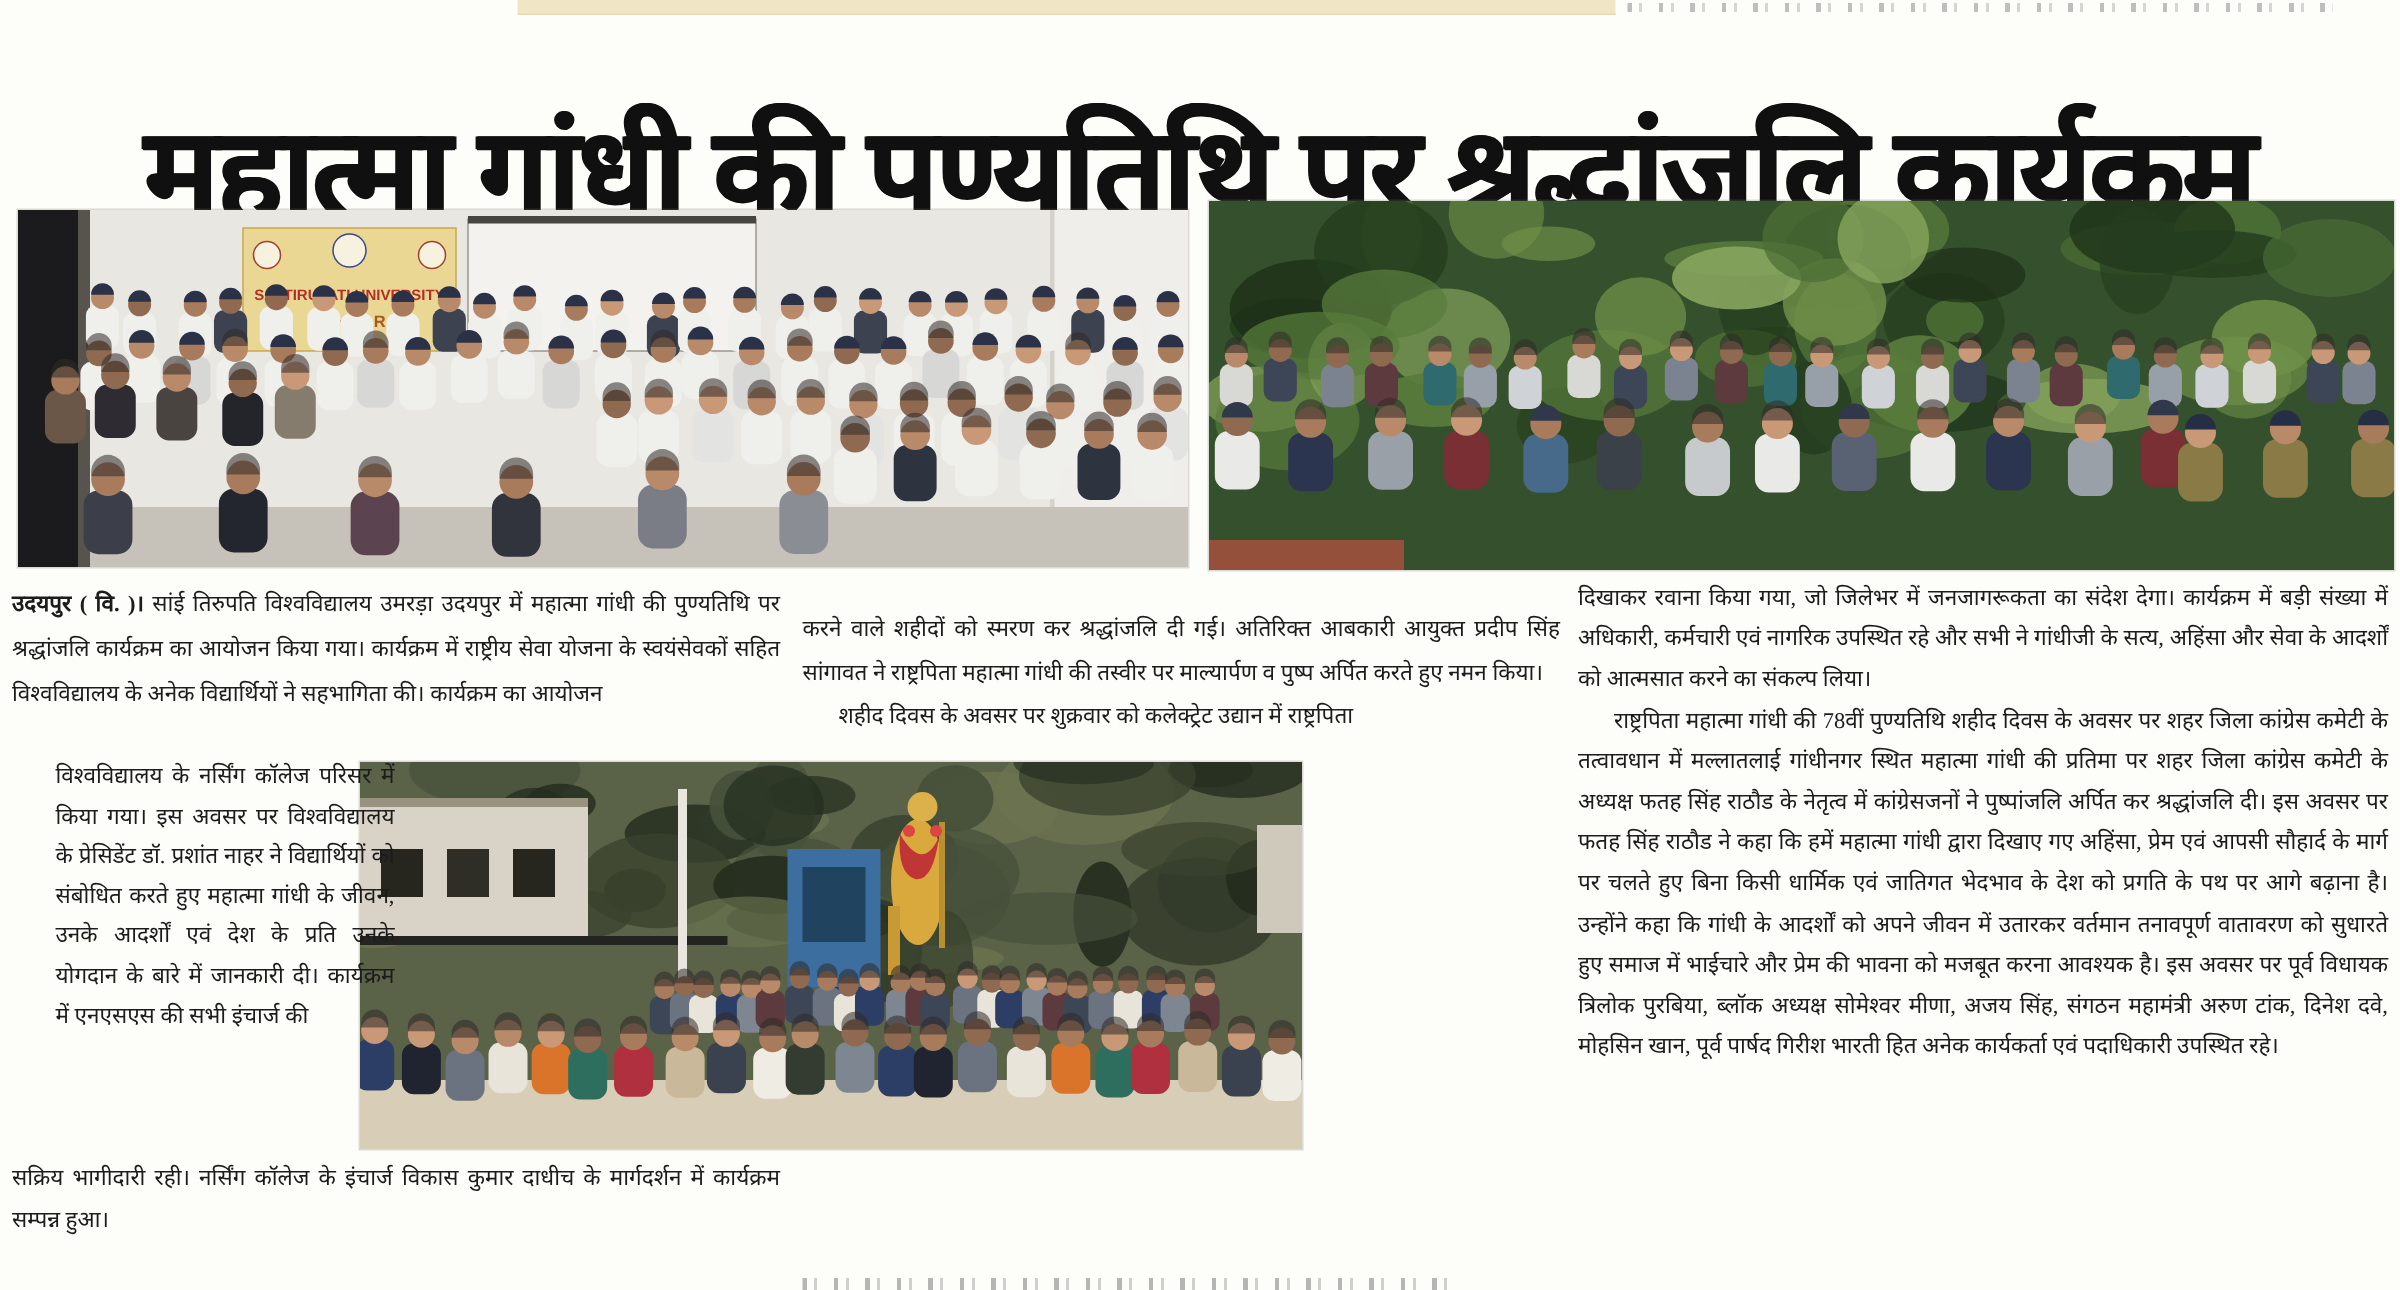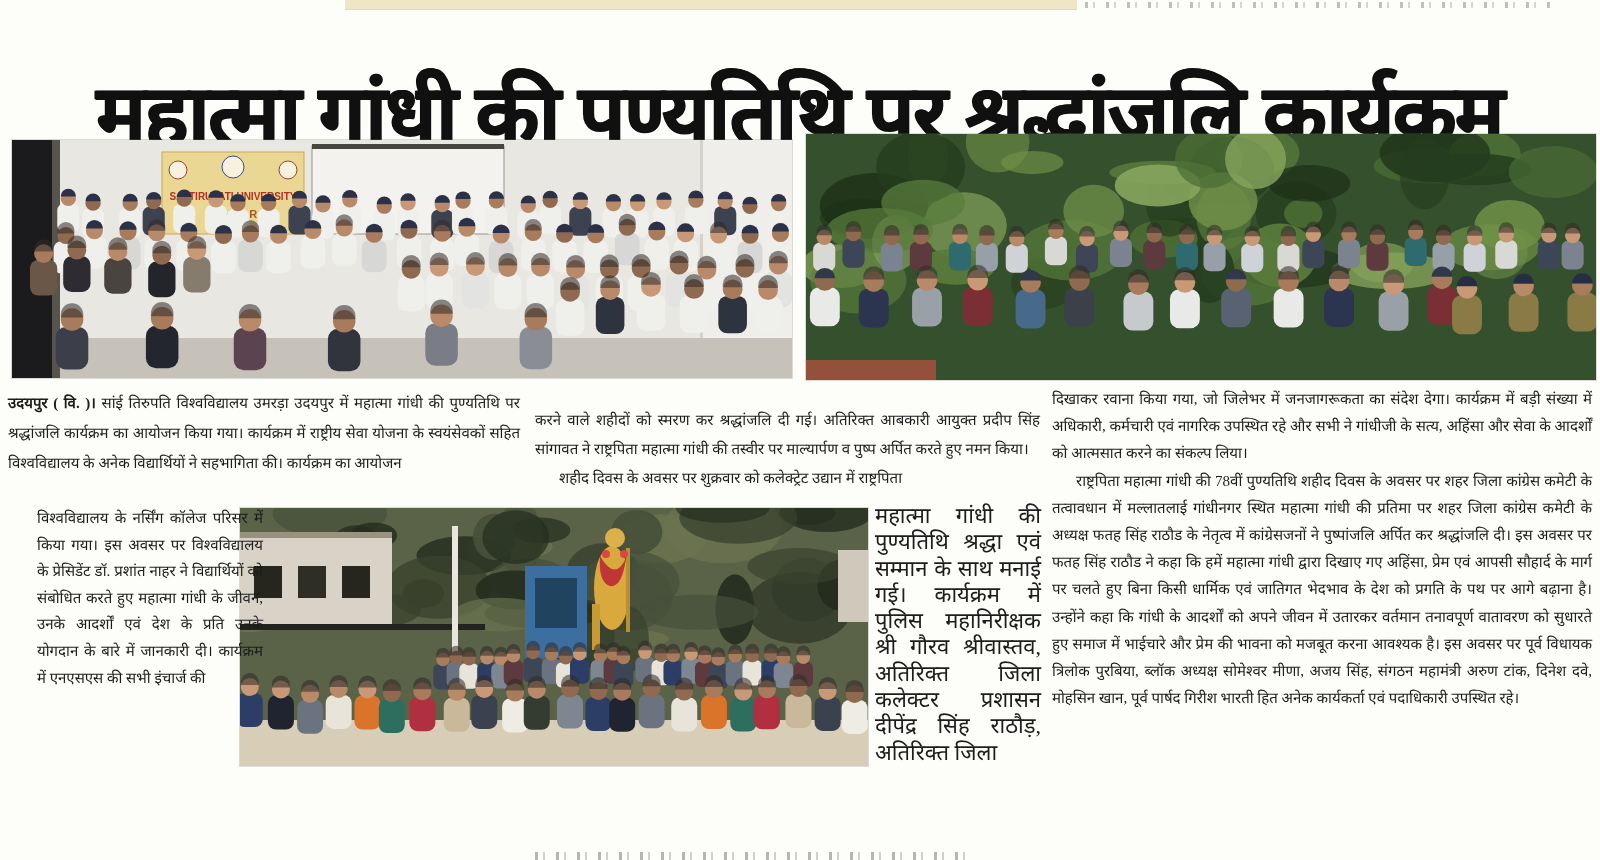--- a/index.html
+++ b/index.html
@@ -741,28 +741,28 @@
         </g>
     </svg>
   </div>
 
   <div class="body-text" id="c1a">
     <p><span class="dateline">उदयपुर ( वि. )।</span><span> सांई तिरुपति विश्वविद्यालय उमरड़ा उदयपुर में महात्मा गांधी की पुण्यतिथि पर श्रद्धांजलि कार्यक्रम का आयोजन किया गया। कार्यक्रम में राष्ट्रीय सेवा योजना के स्वयंसेवकों सहित विश्वविद्यालय के अनेक विद्यार्थियों ने सहभागिता की। कार्यक्रम का आयोजन</span></p>
   </div>
   <div class="body-text" id="c1b">
     <p>विश्वविद्यालय के नर्सिंग कॉलेज परिसर में किया गया। इस अवसर पर विश्वविद्यालय के प्रेसिडेंट डॉ. प्रशांत नाहर ने विद्यार्थियों को संबोधित करते हुए महात्मा गांधी के जीवन, उनके आदर्शों एवं देश के प्रति उनके योगदान के बारे में जानकारी दी। कार्यक्रम में एनएसएस की सभी इंचार्ज की</p>
   </div>
+  <div class="body-text" id="c1c">
+    <p>सक्रिय भागीदारी रही। नर्सिंग कॉलेज के इंचार्ज विकास कुमार दाधीच के मार्गदर्शन में कार्यक्रम सम्पन्न हुआ।</p>
+  </div>
 
   <div class="body-text" id="c2a">
     <p>करने वाले शहीदों को स्मरण कर श्रद्धांजलि दी गई। अतिरिक्त आबकारी आयुक्त प्रदीप सिंह सांगावत ने राष्ट्रपिता महात्मा गांधी की तस्वीर पर माल्यार्पण व पुष्प अर्पित करते हुए नमन किया।</p>
     <p class="indent">शहीद दिवस के अवसर पर शुक्रवार को कलेक्ट्रेट उद्यान में राष्ट्रपिता</p>
   </div>
-  <div class="body-text" id="c2b">
-    <p>महात्मा गांधी की पुण्यतिथि श्रद्धा एवं सम्मान के साथ मनाई गई। कार्यक्रम में पुलिस महानिरीक्षक श्री गौरव श्रीवास्तव, अतिरिक्त जिला कलेक्टर प्रशासन दीपेंद्र सिंह राठौड़, अतिरिक्त जिला</p>
-  </div>
   <div class="newsprint-frag frag-bottom"></div>
 
   <div class="body-text" id="c3">
     <p>दिखाकर रवाना किया गया, जो जिलेभर में जनजागरूकता का संदेश देगा। कार्यक्रम में बड़ी संख्या में अधिकारी, कर्मचारी एवं नागरिक उपस्थित रहे और सभी ने गांधीजी के सत्य, अहिंसा और सेवा के आदर्शों को आत्मसात करने का संकल्प लिया।</p>
     <p class="indent">राष्ट्रपिता महात्मा गांधी की 78वीं पुण्यतिथि शहीद दिवस के अवसर पर शहर जिला कांग्रेस कमेटी के तत्वावधान में मल्लातलाई गांधीनगर स्थित महात्मा गांधी की प्रतिमा पर शहर जिला कांग्रेस कमेटी के अध्यक्ष फतह सिंह राठौड के नेतृत्व में कांग्रेसजनों ने पुष्पांजलि अर्पित कर श्रद्धांजलि दी। इस अवसर पर फतह सिंह राठौड ने कहा कि हमें महात्मा गांधी द्वारा दिखाए गए अहिंसा, प्रेम एवं आपसी सौहार्द के मार्ग पर चलते हुए बिना किसी धार्मिक एवं जातिगत भेदभाव के देश को प्रगति के पथ पर आगे बढ़ाना है। उन्होंने कहा कि गांधी के आदर्शों को अपने जीवन में उतारकर वर्तमान तनावपूर्ण वातावरण को सुधारते हुए समाज में भाईचारे और प्रेम की भावना को मजबूत करना आवश्यक है। इस अवसर पर पूर्व विधायक त्रिलोक पुरबिया, ब्लॉक अध्यक्ष सोमेश्वर मीणा, अजय सिंह, संगठन महामंत्री अरुण टांक, दिनेश दवे, मोहसिन खान, पूर्व पार्षद गिरीश भारती हित अनेक कार्यकर्ता एवं पदाधिकारी उपस्थित रहे।</p>
   </div>
 
 </div>
 
 </body></html>

